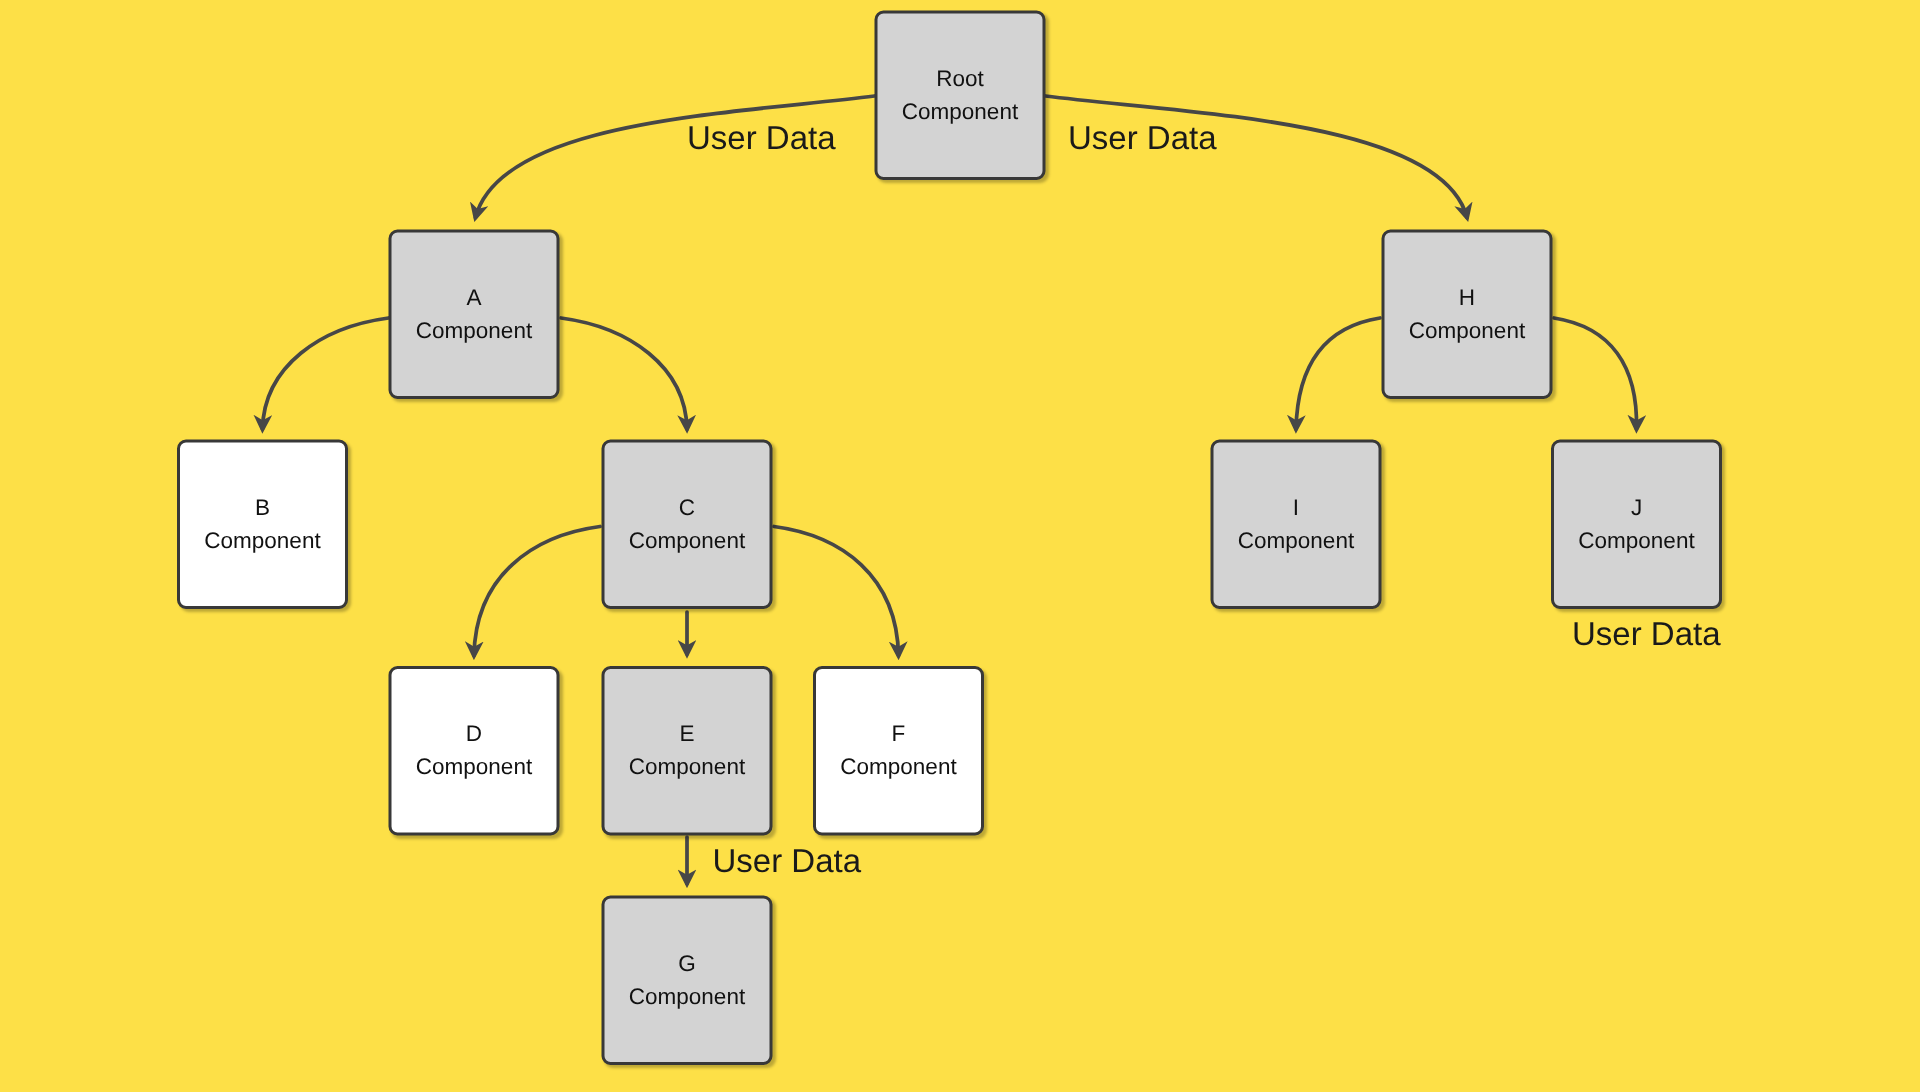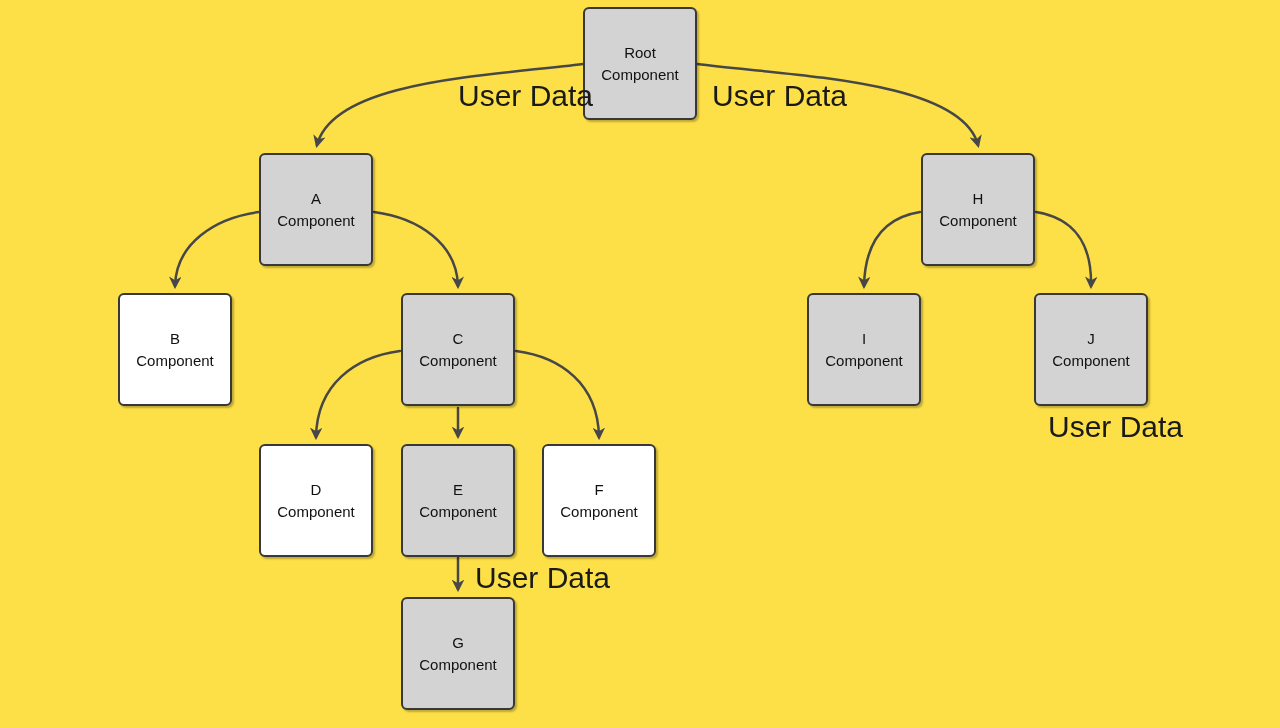--- a/index.html
+++ b/index.html
@@ -43,21 +43,21 @@
   #node-b    { left: 118px; top: 293px; }
   #node-c    { left: 401px; top: 293px; }
   #node-i    { left: 807px; top: 293px; }
   #node-j    { left: 1034px; top: 293px; }
   #node-d    { left: 259px; top: 444px; }
   #node-e    { left: 401px; top: 444px; }
   #node-f    { left: 542px; top: 444px; }
   #node-g    { left: 401px; top: 597px; }
   .edge-label {
     position: absolute;
-    font-size: 30px;
+    font-size: 22px;
     color: #1a1a1a;
     white-space: nowrap;
     z-index: 3;
   }
   #label-root-a { left: 458px;  top: 79px; }
   #label-root-h { left: 712px;  top: 79px; }
   #label-e-g    { left: 475px;  top: 561px; }
   #label-j      { left: 1048px; top: 410px; }
 </style>
 </head>

